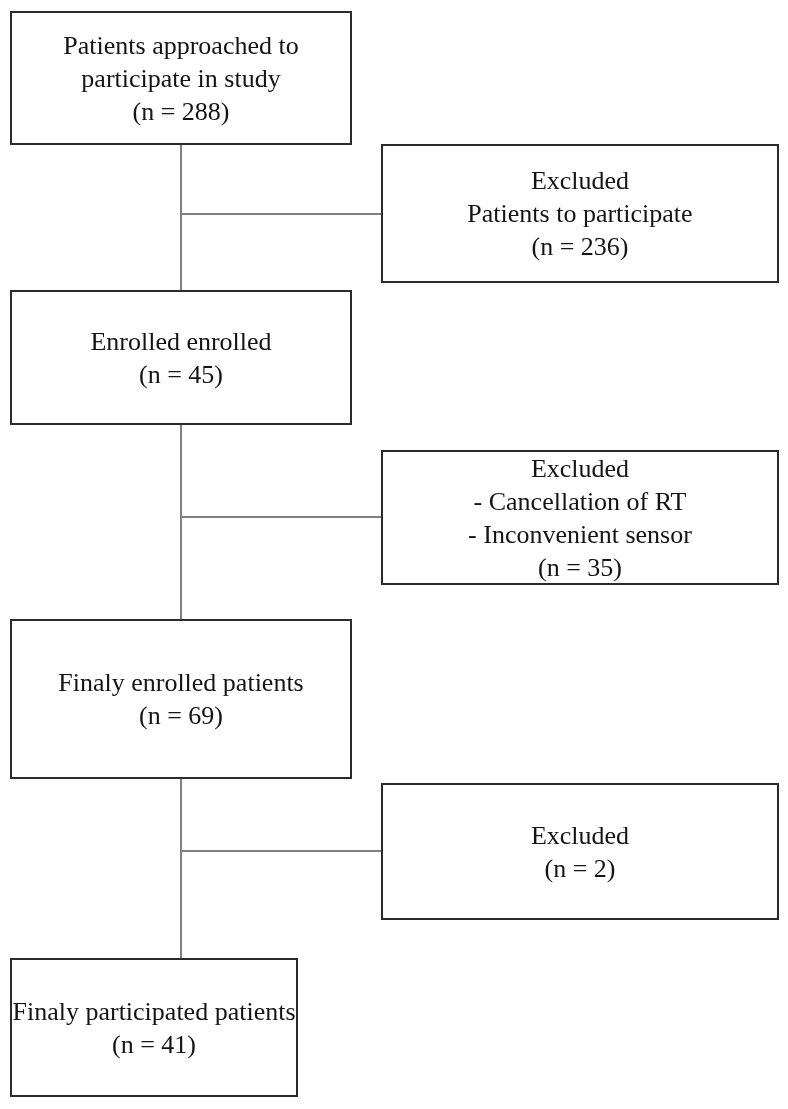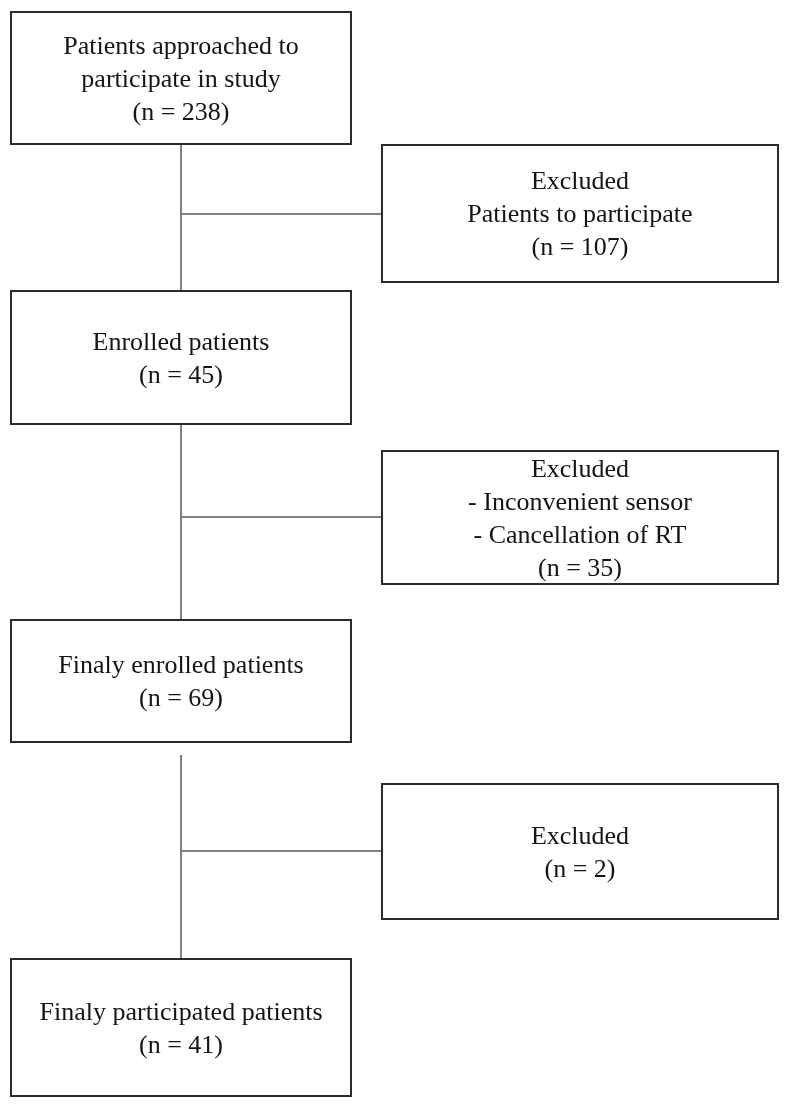--- a/index.html
+++ b/index.html
@@ -29,22 +29,22 @@
     font-size: 26px;
     line-height: 33px;
     z-index: 2;
   }
   .flow-box .line {
     white-space: nowrap;
   }
   
   .box-approached   { left: 10px;  top: 11px;  width: 342px; height: 134px; }
   .box-enrolled     { left: 10px;  top: 290px; width: 342px; height: 135px; }
-  .box-final-enr    { left: 10px;  top: 619px; width: 342px; height: 124px; }
-  .box-final-part   { left: 10px;  top: 958px; width: 342px; height: 139px; }
+  .box-final-enr    { left: 10px;  top: 619px; width: 342px; height: 160px; }
+  .box-final-part   { left: 10px;  top: 958px; width: 288px; height: 139px; }
   
   .box-excl-1 { left: 381px; top: 144px; width: 398px; height: 139px; }
   .box-excl-2 { left: 381px; top: 450px; width: 398px; height: 135px; }
   .box-excl-3 { left: 381px; top: 783px; width: 398px; height: 137px; }
 
   .connector {
     position: absolute;
     background: #808080;
     z-index: 1;
   }
@@ -65,48 +65,48 @@
   <div class="connector v-line v1"></div>
   <div class="connector v-line v2"></div>
   <div class="connector v-line v3"></div>
   <div class="connector h-line h1"></div>
   <div class="connector h-line h2"></div>
   <div class="connector h-line h3"></div>
 
   <div class="flow-box box-approached">
     <div class="line">Patients approached to</div>
     <div class="line">participate in study</div>
-    <div class="line">(n = 238)</div>
+    <div class="line">(n = 288)</div>
   </div>
 
   <div class="flow-box box-enrolled">
-    <div class="line">Enrolled patients</div>
+    <div class="line">Enrolled enrolled</div>
     <div class="line">(n = 45)</div>
   </div>
 
   <div class="flow-box box-final-enr">
     <div class="line">Finaly enrolled patients</div>
     <div class="line">(n = 69)</div>
   </div>
 
   <div class="flow-box box-final-part">
     <div class="line">Finaly participated patients</div>
     <div class="line">(n = 41)</div>
   </div>
 
   <div class="flow-box box-excl-1">
     <div class="line">Excluded</div>
     <div class="line">Patients to participate</div>
-    <div class="line">(n = 107)</div>
+    <div class="line">(n = 236)</div>
   </div>
 
   <div class="flow-box box-excl-2">
     <div class="line">Excluded</div>
+    <div class="line">- Cancellation of RT</div>
     <div class="line">- Inconvenient sensor</div>
-    <div class="line">- Cancellation of RT</div>
     <div class="line">(n = 35)</div>
   </div>
 
   <div class="flow-box box-excl-3">
     <div class="line">Excluded</div>
     <div class="line">(n = 2)</div>
   </div>
 
 </div>
 

